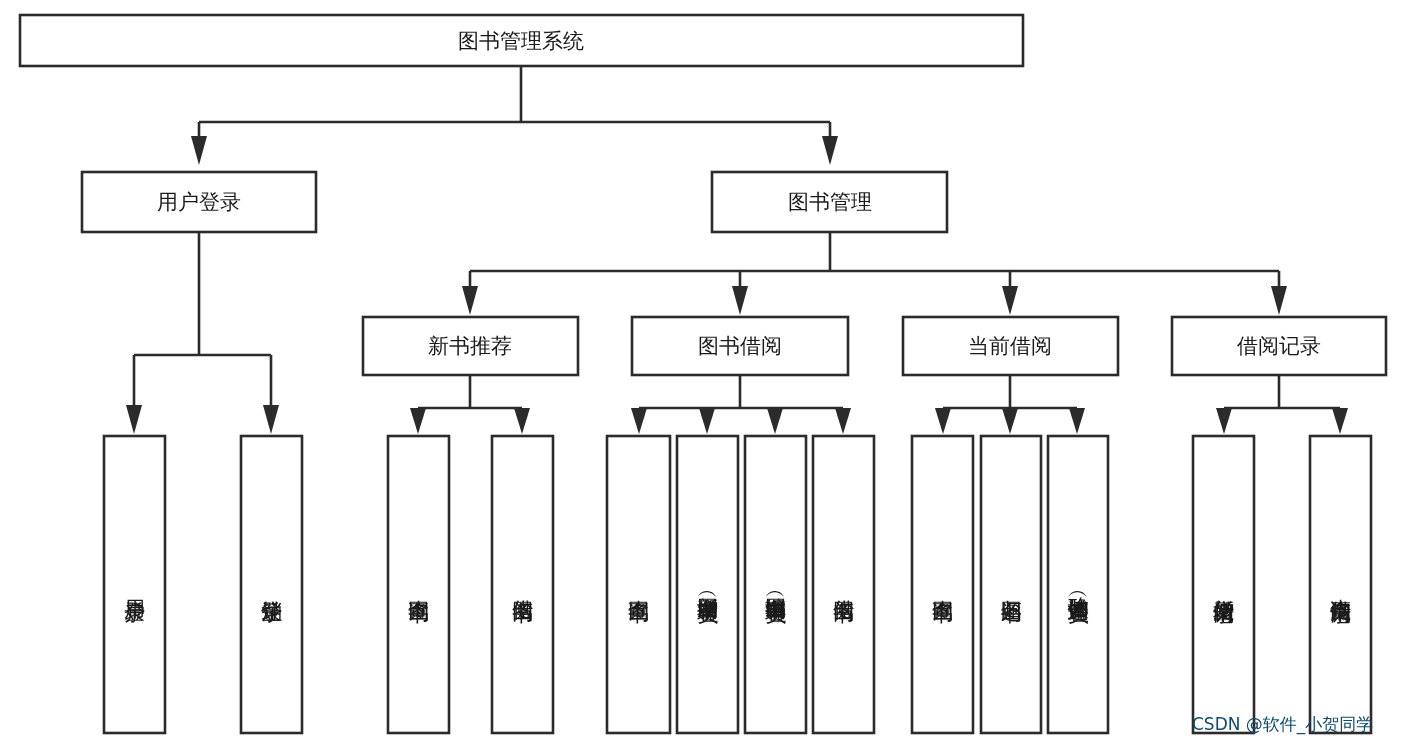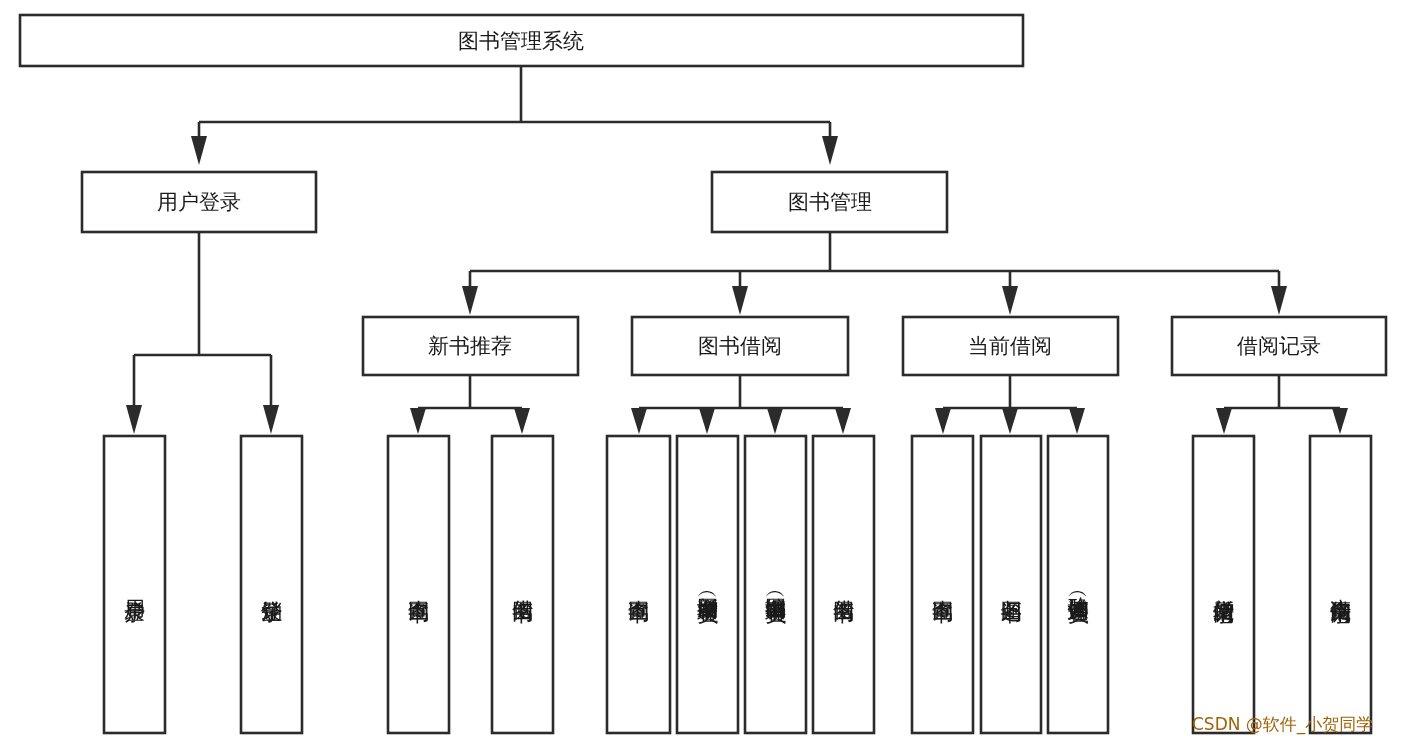--- a/index.html
+++ b/index.html
@@ -59,21 +59,21 @@
     justify-content: center;
     text-align: center;
     letter-spacing: 1px;
     white-space: nowrap;
     pointer-events: none;
   }
   .watermark {
     position: absolute;
     font-family: "DejaVu Sans", "Liberation Sans", sans-serif;
     font-size: 17px;
-    color: #a16207;
+    color: #0c4a6e;
     white-space: nowrap;
     left: 1192px;
     top: 713px;
   }
 </style>
 </head>
 <body>
 
 <div id="stage">
 

